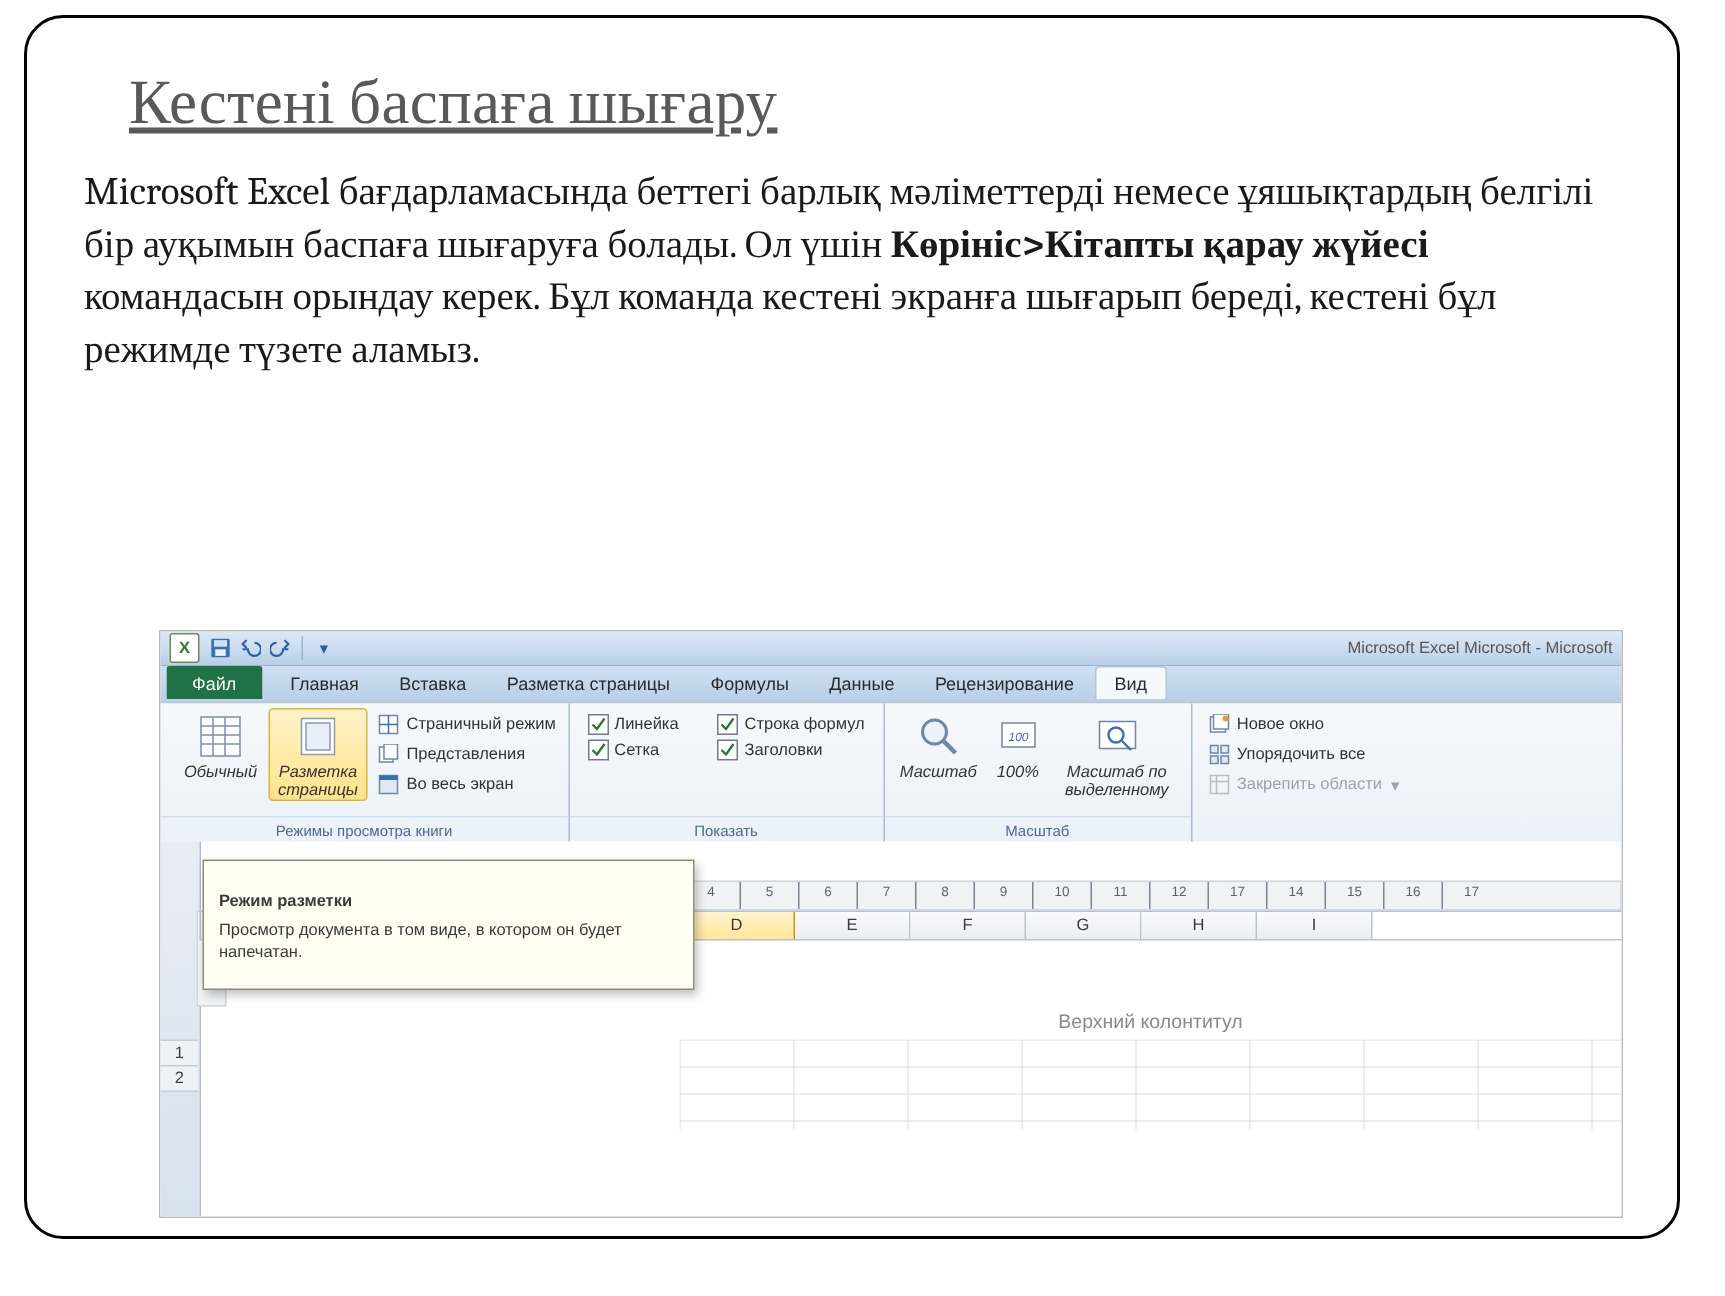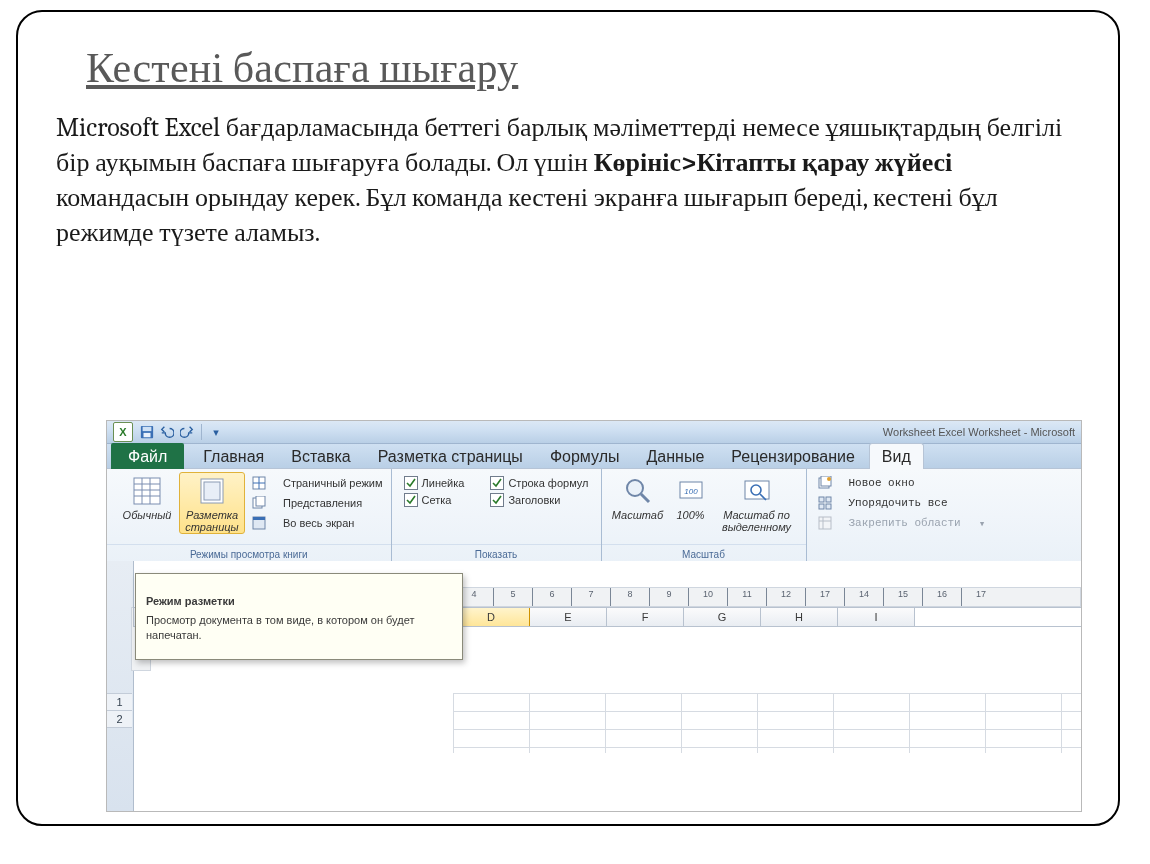--- a/index.html
+++ b/index.html
@@ -60,24 +60,24 @@
     display:flex;align-items:center;justify-content:center;color:#2a7a2a;font-weight:bold;font-size:11px;
     border-radius:2px;
   }
   .qat .qbtn{width:18px;height:18px;display:flex;align-items:center;justify-content:center;margin:0 1px;color:#2a5fa0;}
   .qat .qbtn svg{width:14px;height:14px;}
   .qat .sep{width:1px;height:16px;background:#9fb5cf;margin:0 4px;}
   .qat .win-title{margin-left:auto;margin-right:6px;color:#555;}
 
   
   .tabs{
-    height:24px;display:flex;align-items:center;
+    height:24px;display:flex;align-items:flex-start;
     background:linear-gradient(var(--qat-bg1),var(--qat-bg2));
     border-bottom:1px solid var(--ribbon-border);
-    font-size:16px;
+    font-size:12px;
   }
   .tab{
     padding:4px 12px 3px;color:#2a2a2a;border:1px solid transparent;border-bottom:none;
     margin-right:1px;
   }
   .tab.file{
     background:var(--excel-tab-green);color:#fff;border-radius:2px 2px 0 0;
     padding:4px 16px 3px;margin-left:4px;margin-right:6px;
   }
   .tab.active{
@@ -107,21 +107,21 @@
     padding:2px 2px 0;text-align:center;line-height:1.1;font-style:italic;
   }
   .bigbtn.sel{
     background:linear-gradient(#fff2c7,#ffe28a);
     border:1px solid #e0b23a;border-radius:3px;margin-top:-1px;
   }
   .bigbtn .ic{width:32px;height:32px;display:flex;align-items:center;justify-content:center;}
   .bigbtn .ic svg{width:30px;height:30px;}
   .bigbtn .cap{margin-top:2px;}
   .mini-stack{display:flex;flex-direction:column;gap:4px;margin-left:6px;margin-top:2px;}
-  .mini-item{display:flex;align-items:center;gap:16px;white-space:nowrap;}
+  .mini-item{display:flex;align-items:center;gap:4px;white-space:nowrap;}
   .mini-item .mic{width:16px;height:16px;display:inline-flex;align-items:center;justify-content:center;}
   .mini-item .mic svg{width:14px;height:14px;}
   .chk{display:flex;align-items:center;gap:4px;margin:3px 4px;white-space:nowrap;}
   .chk .box{width:12px;height:12px;border:1px solid #707c8c;background:#fff;display:inline-flex;align-items:center;justify-content:center;}
   .chk .box svg{width:10px;height:10px;}
   .disabled{color:#9aa3af;}
 
   
   .tooltip{
     position:absolute;left:28px;top:152px;width:306px;
@@ -212,21 +212,21 @@
           </svg>
       </span>
       <span class="qbtn">
         <svg viewBox="0 0 16 16">
             <path d="M5 4a5 5 0 105 5h4" fill="none" stroke="#2a5fa0" stroke-width="1.6"></path>
             <path d="M11 2l3 3-3 3" fill="none" stroke="#2a5fa0" stroke-width="1.6"></path>
           </svg>
       </span>
       <span class="sep"></span>
       <span class="qbtn">▾</span>
-      <span class="win-title">Worksheet Excel Worksheet - Microsoft</span>
+      <span class="win-title">Microsoft Excel Microsoft - Microsoft</span>
     </div>
 
     <div class="tabs">
       <div class="tab file">Файл</div>
       <div class="tab">Главная</div>
       <div class="tab">Вставка</div>
       <div class="tab">Разметка страницы</div>
       <div class="tab">Формулы</div>
       <div class="tab">Данные</div>
       <div class="tab">Рецензирование</div>
@@ -367,21 +367,21 @@
               <span>Масштаб по</span><br>
               <span>выделенному</span>
             </span>
           </div>
         </div>
         <div class="label">Масштаб</div>
       </div>
 
       <div class="group" style="flex:1;border-right:none">
         <div class="row">
-          <div class="mini-stack" style="margin-left:2px;font-family:Liberation Mono, monospace;">
+          <div class="mini-stack" style="margin-left:2px;">
             <div class="mini-item">
               <span class="mic">
                   <svg viewBox="0 0 14 14">
                     <rect x="1" y="2" width="10" height="10" fill="#fff" stroke="#6f86a8"></rect>
                     <rect x="3" y="0" width="10" height="10" fill="#fff" stroke="#6f86a8"></rect>
                     <circle cx="11" cy="3" r="2" fill="#e0a030"></circle>
                   </svg>
                 </span>
               <span>Новое окно</span>
             </div>
@@ -446,18 +446,19 @@
 
       <div class="colheads">
         <div class="cell sel">D</div>
         <div class="cell">E</div>
         <div class="cell">F</div>
         <div class="cell">G</div>
         <div class="cell">H</div>
         <div class="cell">I</div>
       </div>
 
+      <div class="header-area">Верхний колонтитул</div>
 
       <div class="grid"></div>
     </div>
 
   </div>
 </div>
 
 </body></html>

